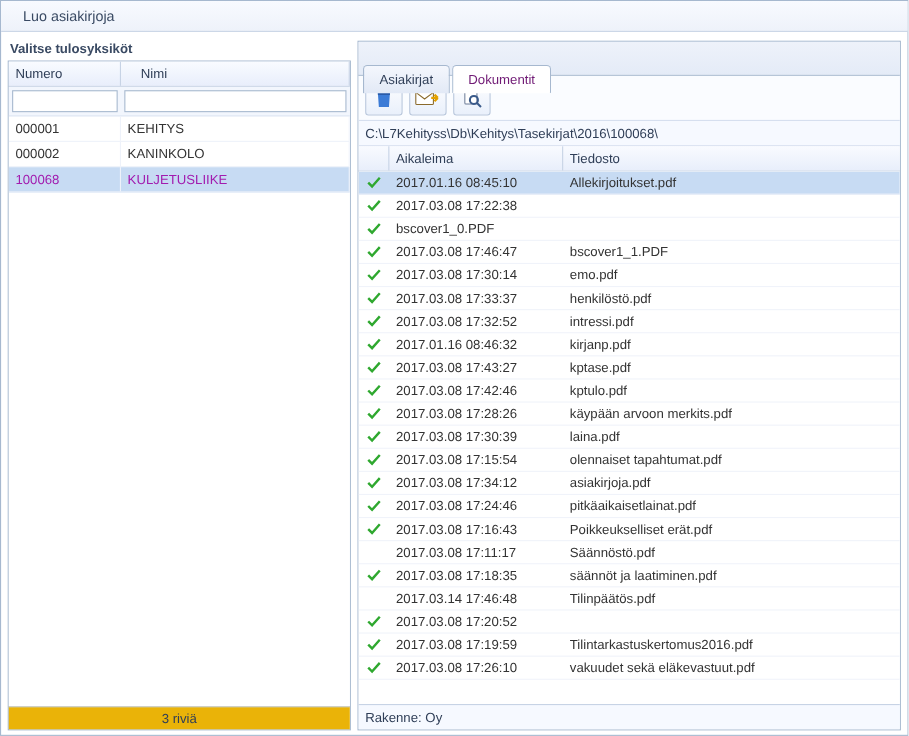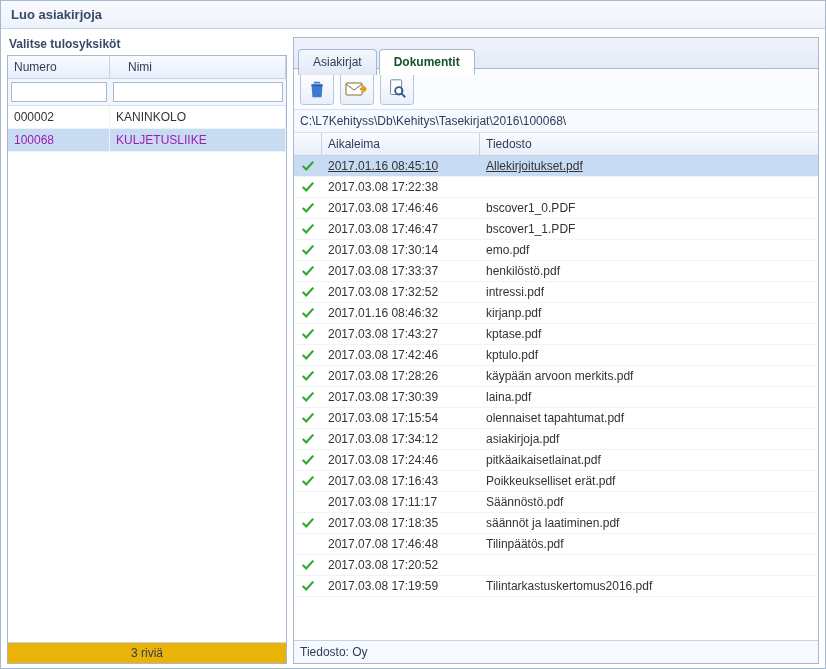--- a/index.html
+++ b/index.html
@@ -1,50 +1,50 @@
 <!DOCTYPE html>
 <html><head>
 <meta charset="utf-8">
 <style>
 * { box-sizing: border-box; margin: 0; padding: 0; }
 body { font-family: Tahoma, Verdana, Arial, sans-serif; font-size: 12px; background: #fff; color: #333; }
 .window { width: 826px; height: 669px; border: 1px solid #a6b8cf; background: #fff; display: flex; flex-direction: column; }
-.titlebar { background: linear-gradient(#f8faff,#eef2fa); border-bottom: 1px solid #c7d3e5; padding: 6px 10px; font-weight: bold; color: #3a4a63; font-size: 13px; }
+.titlebar { background: linear-gradient(#f8faff,#eef2fa); border-bottom: 1px solid #c7d3e5; padding: 6px 20px; font-weight: normal; color: #3a4a63; font-size: 13px; }
 .body { flex: 1; display: flex; padding: 8px 6px 4px 6px; gap: 6px; overflow: hidden; }
-.left-panel { width: 280px; display: flex; flex-direction: column; }
+.left-panel { width: 312px; display: flex; flex-direction: column; }
 .left-title { font-weight: bold; color: #3a4a63; padding: 0 2px 4px 2px; font-size: 12px; }
 .grid-wrap { flex: 1; border: 1px solid #a6b8cf; display: flex; flex-direction: column; }
 .gh-row { display: flex; background: linear-gradient(#f9fbff,#e8eefb); border-bottom: 1px solid #c7d3e5; gap: 12px; }
 .gh-cell { padding: 4px 6px; border-right: 1px solid #c7d3e5; color: #2f3e57; font-size: 12px; }
 .col-num { width: 102px; }
 .col-nimi { flex: 1; }
 .filter-row { display: flex; border-bottom:1px solid #d6dfef; background:#f2f6fd; }
 .filter-row input { width:100%; border:1px solid #a6b8cf; padding:2px 3px; font: inherit; height:20px; margin:3px; background:#fff; }
 .filter-row .col-num input { width: calc(100% - 6px); }
 .filter-row .col-nimi input { width: calc(100% - 6px); }
 .grid-body { flex:1; overflow:auto; background:#fff; }
 .g-row { display:flex; border-bottom:1px solid #eef2fa; cursor:default; }
 .g-cell { padding:4px 6px; border-right:1px solid #eef2fa; color:#333; }
 .g-row.selected { background:#c7dbf3; }
 .g-row.selected .g-cell { color:#a21caf; }
 .grid-foot { border-top:1px solid #c7d3e5; background:#eab308; text-align:center; padding:3px 6px; color:#2f3e57; }
 .right-panel { flex:1; display:flex; flex-direction:column; border:1px solid #a6b8cf; }
 .tabstrip { display:flex; background:linear-gradient(#eef2fa,#e4ebf7); border-bottom:1px solid #a6b8cf; padding:4px 4px 0 4px; gap:2px; }
-.tab { padding:5px 14px; border:1px solid #a6b8cf; border-bottom:none; border-radius:4px 4px 0 0; background:linear-gradient(#f4f7fd,#e2e9f6); color:#2f3e57; cursor:pointer; position:relative; top:7px; }
-.tab.active { background:#fff; font-weight:bold; border-bottom:1px solid #fff; color:#14532d; }
+.tab { padding:5px 14px; border:1px solid #a6b8cf; border-bottom:none; border-radius:4px 4px 0 0; background:linear-gradient(#f4f7fd,#e2e9f6); color:#2f3e57; cursor:pointer; position:relative; top:17px; }
+.tab.active { background:#fff; font-weight:normal; border-bottom:1px solid #fff; color:#701a75; }
 .toolbar { display:flex; gap:6px; padding:4px 6px; border-bottom:1px solid #d6dfef; background:#fafcff; }
 .tbtn { width:34px; height:32px; border:1px solid #b8c6dc; border-radius:3px; background:linear-gradient(#fefeff,#e9f0fb); display:flex; align-items:center; justify-content:center; cursor:pointer; }
 .path { padding:4px 6px; color:#2f3e57; border-bottom:1px solid #d6dfef; background:#f6f9ff; font-size:12px; }
 .doc-head { display:flex; background:linear-gradient(#f9fbff,#e8eefb); border-bottom:1px solid #c7d3e5; }
 .dc-check { width:28px; border-right:1px solid #c7d3e5; }
 .dc-time { width:158px; border-right:1px solid #c7d3e5; padding:4px 6px; color:#2f3e57; }
 .dc-file { flex:1; padding:4px 6px; color:#2f3e57; }
 .doc-body { flex:1; overflow:auto; background:#fff; }
 .d-row { display:flex; align-items:center; border-bottom:1px solid #f0f3fa; }
-.d-row.selected { background:#c7dbf3;text-decoration:underline; }
+.d-row.selected { background:#c7dbf3; }
 .d-check { width:28px; display:flex; align-items:center; justify-content:center; }
 .d-time { width:158px; padding:3px 6px; color:#333; }
 .d-file { flex:1; padding:3px 6px; color:#333; }
 .status { border-top:1px solid #c7d3e5; padding:4px 6px; background:#f6f9ff; color:#2f3e57; }
 svg { display:block; }
 .check-green { width:14px; height:14px; }
 </style>
 </head>
 <body>
 
@@ -58,20 +58,24 @@
         <div class="gh-row">
           <div class="gh-cell col-num">Numero</div>
           <div class="gh-cell col-nimi">Nimi</div>
         </div>
         <div class="filter-row">
           <div class="col-num"><input value="" style=""></div>
           <div class="col-nimi"><input value="" style=""></div>
         </div>
         <div class="grid-body" id="unit-body">
             <div class="g-row">
+              <div class="g-cell col-num">000001</div>
+              <div class="g-cell col-nimi">KEHITYS</div>
+            </div>
+            <div class="g-row">
               <div class="g-cell col-num">000002</div>
               <div class="g-cell col-nimi">KANINKOLO</div>
             </div>
             <div class="g-row selected">
               <div class="g-cell col-num">100068</div>
               <div class="g-cell col-nimi">KULJETUSLIIKE</div>
             </div>
           </div>
         <div class="grid-foot">3 riviä</div>
       </div>
@@ -137,21 +141,20 @@
               </svg>
             </div>
             <div class="d-time">2017.03.08 17:22:38</div>
           </div>
           <div class="d-row">
             <div class="d-check">
               <svg class="check-green" viewBox="0 0 16 16">
                 <path fill="none" stroke="#2fa82f" stroke-width="2.5" d="M2 8l4 4 8-9"></path>
               </svg>
             </div>
-            <div class="d-time">2017.03.08 17:46:46</div>
             <div class="d-file">bscover1_0.PDF</div>
           </div>
           <div class="d-row">
             <div class="d-check">
               <svg class="check-green" viewBox="0 0 16 16">
                 <path fill="none" stroke="#2fa82f" stroke-width="2.5" d="M2 8l4 4 8-9"></path>
               </svg>
             </div>
             <div class="d-time">2017.03.08 17:46:47</div>
             <div class="d-file">bscover1_1.PDF</div>
@@ -273,39 +276,48 @@
             <div class="d-check">
               <svg class="check-green" viewBox="0 0 16 16">
                 <path fill="none" stroke="#2fa82f" stroke-width="2.5" d="M2 8l4 4 8-9"></path>
               </svg>
             </div>
             <div class="d-time">2017.03.08 17:18:35</div>
             <div class="d-file">säännöt ja laatiminen.pdf</div>
           </div>
           <div class="d-row">
             <div class="d-check"></div>
-            <div class="d-time">2017.07.08 17:46:48</div>
+            <div class="d-time">2017.03.14 17:46:48</div>
             <div class="d-file">Tilinpäätös.pdf</div>
           </div>
           <div class="d-row">
             <div class="d-check">
               <svg class="check-green" viewBox="0 0 16 16">
                 <path fill="none" stroke="#2fa82f" stroke-width="2.5" d="M2 8l4 4 8-9"></path>
               </svg>
             </div>
             <div class="d-time">2017.03.08 17:20:52</div>
           </div>
           <div class="d-row">
             <div class="d-check">
               <svg class="check-green" viewBox="0 0 16 16">
                 <path fill="none" stroke="#2fa82f" stroke-width="2.5" d="M2 8l4 4 8-9"></path>
               </svg>
             </div>
             <div class="d-time">2017.03.08 17:19:59</div>
             <div class="d-file">Tilintarkastuskertomus2016.pdf</div>
           </div>
-        </div>
-
-      <div class="status">Tiedosto: Oy</div>
+          <div class="d-row">
+            <div class="d-check">
+              <svg class="check-green" viewBox="0 0 16 16">
+                <path fill="none" stroke="#2fa82f" stroke-width="2.5" d="M2 8l4 4 8-9"></path>
+              </svg>
+            </div>
+            <div class="d-time">2017.03.08 17:26:10</div>
+            <div class="d-file">vakuudet sekä eläkevastuut.pdf</div>
+          </div>
+        </div>
+
+      <div class="status">Rakenne: Oy</div>
     </div>
 
   </div>
 </div>
 
 </body></html>

